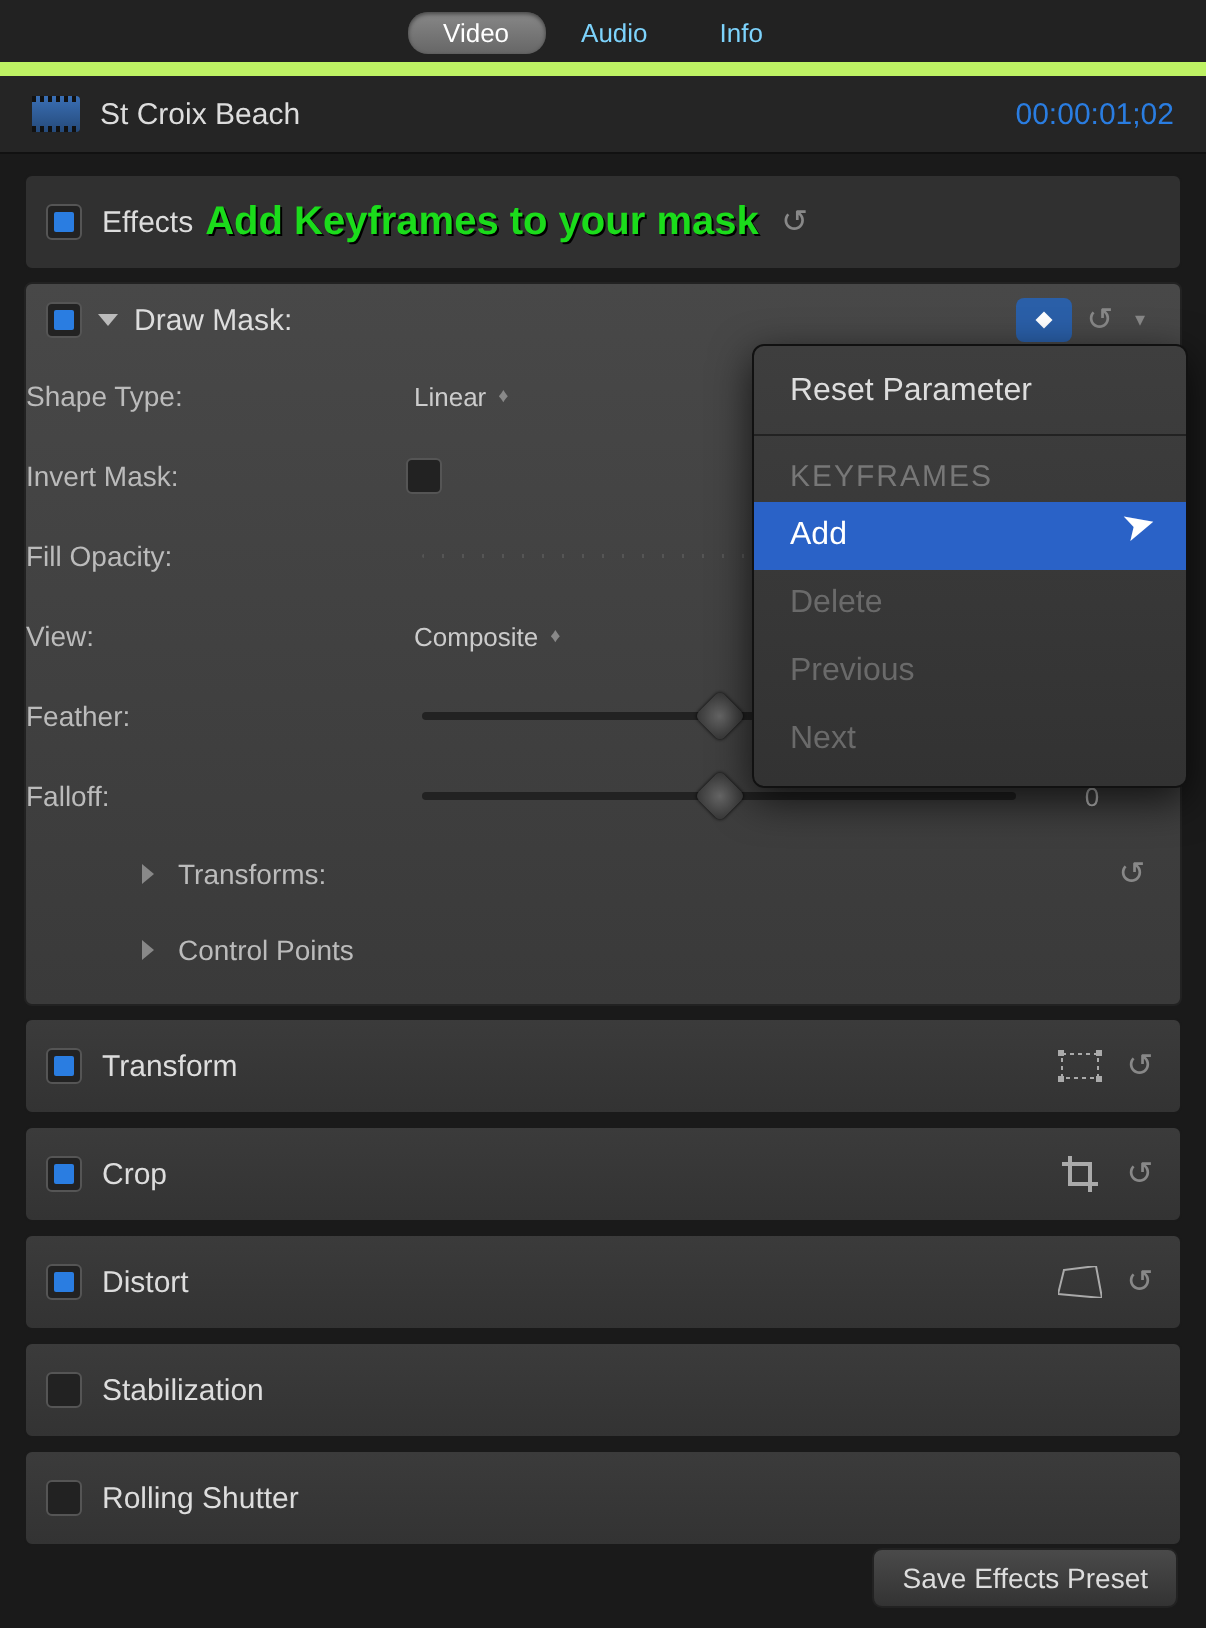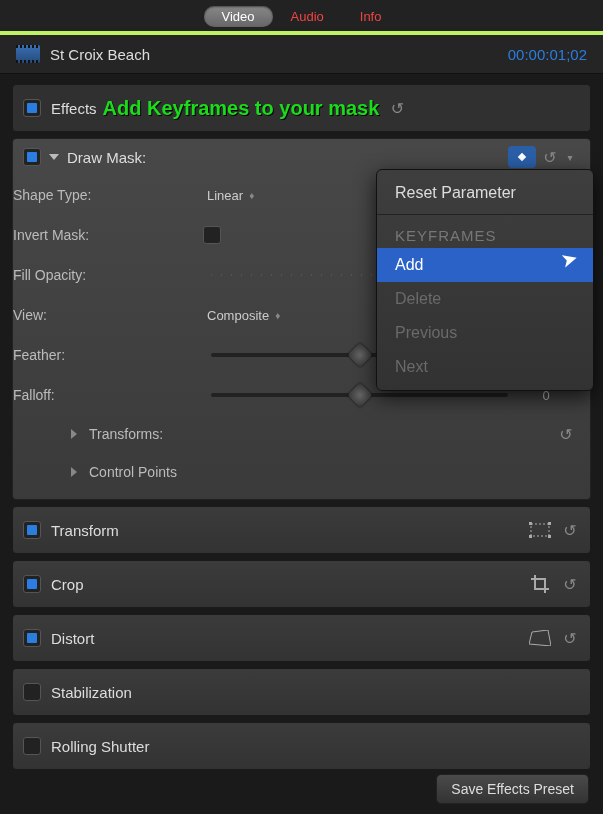--- a/index.html
+++ b/index.html
@@ -1,19 +1,19 @@
 <!DOCTYPE html>
 <html><head>
 <meta charset="utf-8">
 <style>
 * { box-sizing: border-box; margin: 0; padding: 0; font-family: "Helvetica Neue", Arial, sans-serif; }
 body { background: #1a1a1a; width: 603px; height: 814px; overflow: hidden; color: #bbb; font-size: 13px; }
 
-.tabs { display: flex; justify-content: center; gap: 0; padding: 6px 0 4px; background: #222; border-bottom: 4px solid #bef264; text-align: center; }
-.tab { padding: 3px 18px; color: #ef4444; font-size: 13px; cursor: pointer; border-radius: 10px; }
+.tabs { display: flex; justify-content: center; gap: 0; padding: 6px 0 4px; background: #222; border-bottom: 7px solid #bef264; text-align: center; }
+.tab { padding: 3px 18px; color: #7dd3fc; font-size: 13px; cursor: pointer; border-radius: 10px; }
 .tab.active { background: linear-gradient(#888,#666); color: #fff; box-shadow: inset 0 1px 2px rgba(0,0,0,.5); }
 
 .clip-header { display: flex; align-items: center; padding: 10px 16px; background: #252525; border-bottom: 1px solid #111; }
 .clip-icon { width: 24px; height: 18px; background: linear-gradient(#3a6fb5,#254a7a); border-radius: 2px; margin-right: 10px; position: relative; }
 .clip-icon::before, .clip-icon::after { content:""; position:absolute; left:0; right:0; height:3px; background: repeating-linear-gradient(90deg,#111 0 2px,transparent 2px 4px); }
 .clip-icon::before { top:0 } .clip-icon::after { bottom:0 }
 .clip-name { color: #ddd; font-size: 15px; flex:1; }
 .timecode { color: #2a7de1; font-size: 15px; }
 
 .panel { padding: 10px 12px 6px; }

